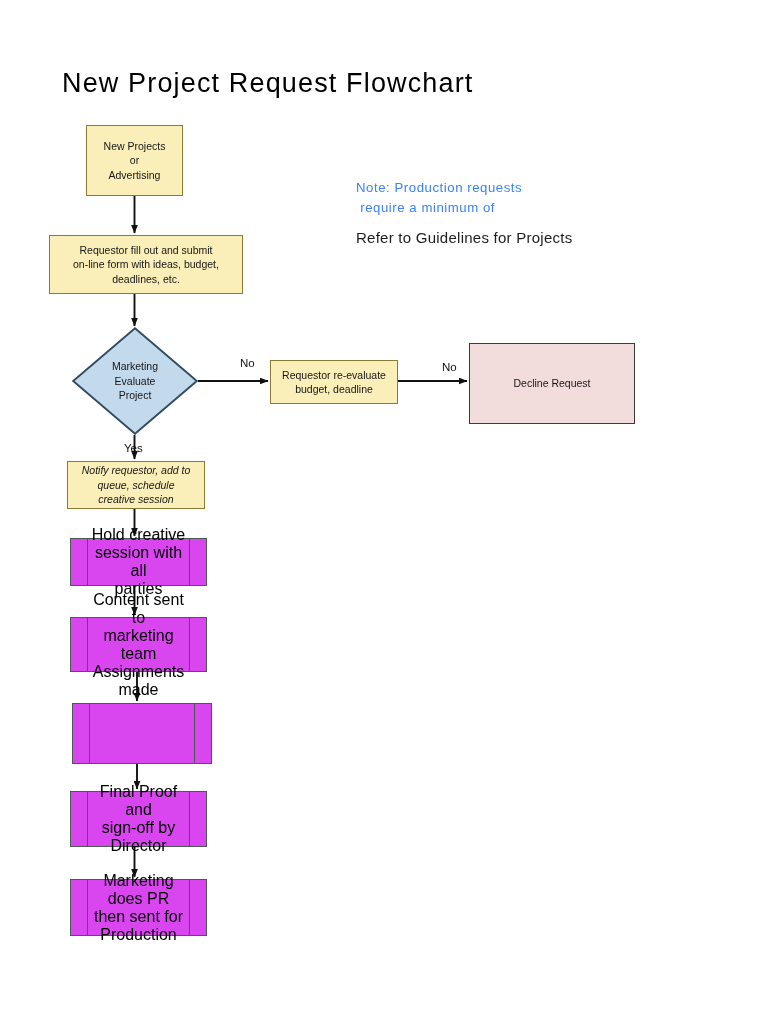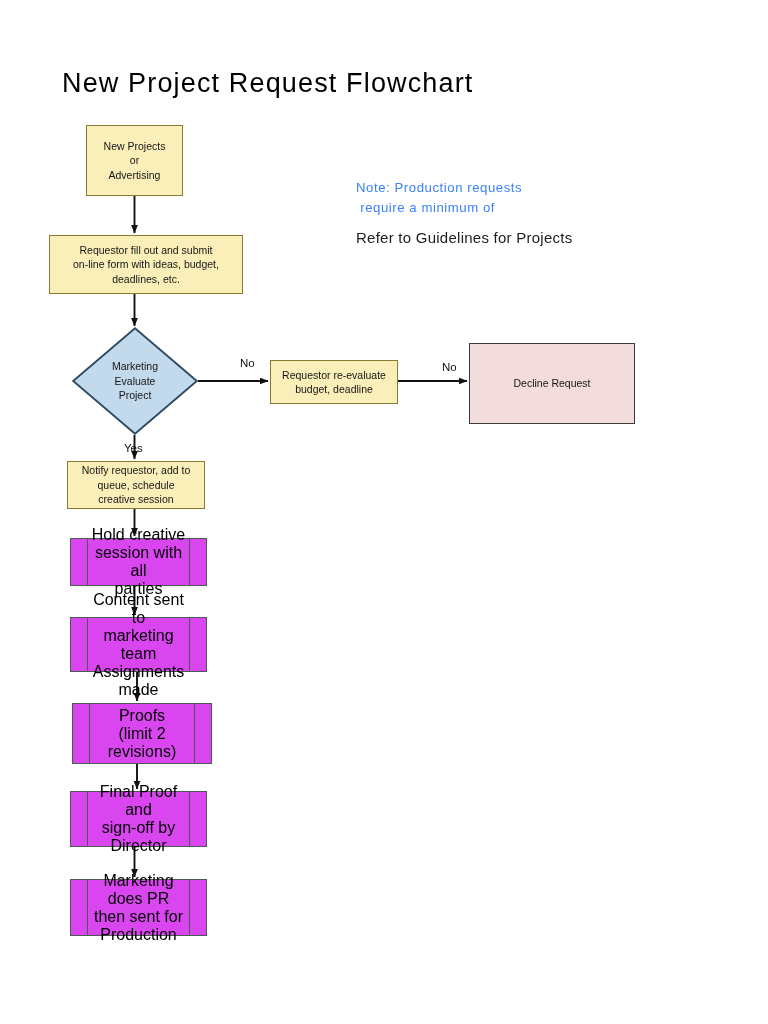--- a/index.html
+++ b/index.html
@@ -194,21 +194,21 @@
 
     <div class="node box-yellow" style="left:270px; top:360px; width:128px; height:44px;">
       <span class="node-label">Requestor re-evaluate
 budget, deadline</span>
     </div>
 
     <div class="node box-pink" style="left:469px; top:343px; width:166px; height:81px;">
       <span class="node-label">Decline Request</span>
     </div>
 
-    <div class="node box-yellow" style="left:67px; top:461px; width:138px; height:48px;">
+    <div class="node box-yellow" style="left:67px; top:461px; width:138px; height:48px;font-style:italic;">
       <span class="node-label">Notify requestor, add to
 queue, schedule
 creative session</span>
     </div>
 
     <div class="box-green" style="left:70px; top:538px; width:135px; height:46px;">
       <span class="inner-line left"></span>
       <span class="inner-line right"></span>
       <span class="node-label">Hold creative
 session  with all
@@ -219,22 +219,20 @@
       <span class="inner-line left"></span>
       <span class="inner-line right"></span>
       <span class="node-label">Content sent to
 marketing team
 Assignments made</span>
     </div>
 
     <div class="box-green" style="left:72px; top:703px; width:138px; height:59px;">
       <span class="inner-line left"></span>
       <span class="inner-line right"></span>
-      <span class="node-label">Proofs
-(limit 2 revisions)</span>
     </div>
 
     <div class="box-green" style="left:70px; top:791px; width:135px; height:54px;">
       <span class="inner-line left"></span>
       <span class="inner-line right"></span>
       <span class="node-label">Final Proof and
 sign-off by
 Director</span>
     </div>
 

